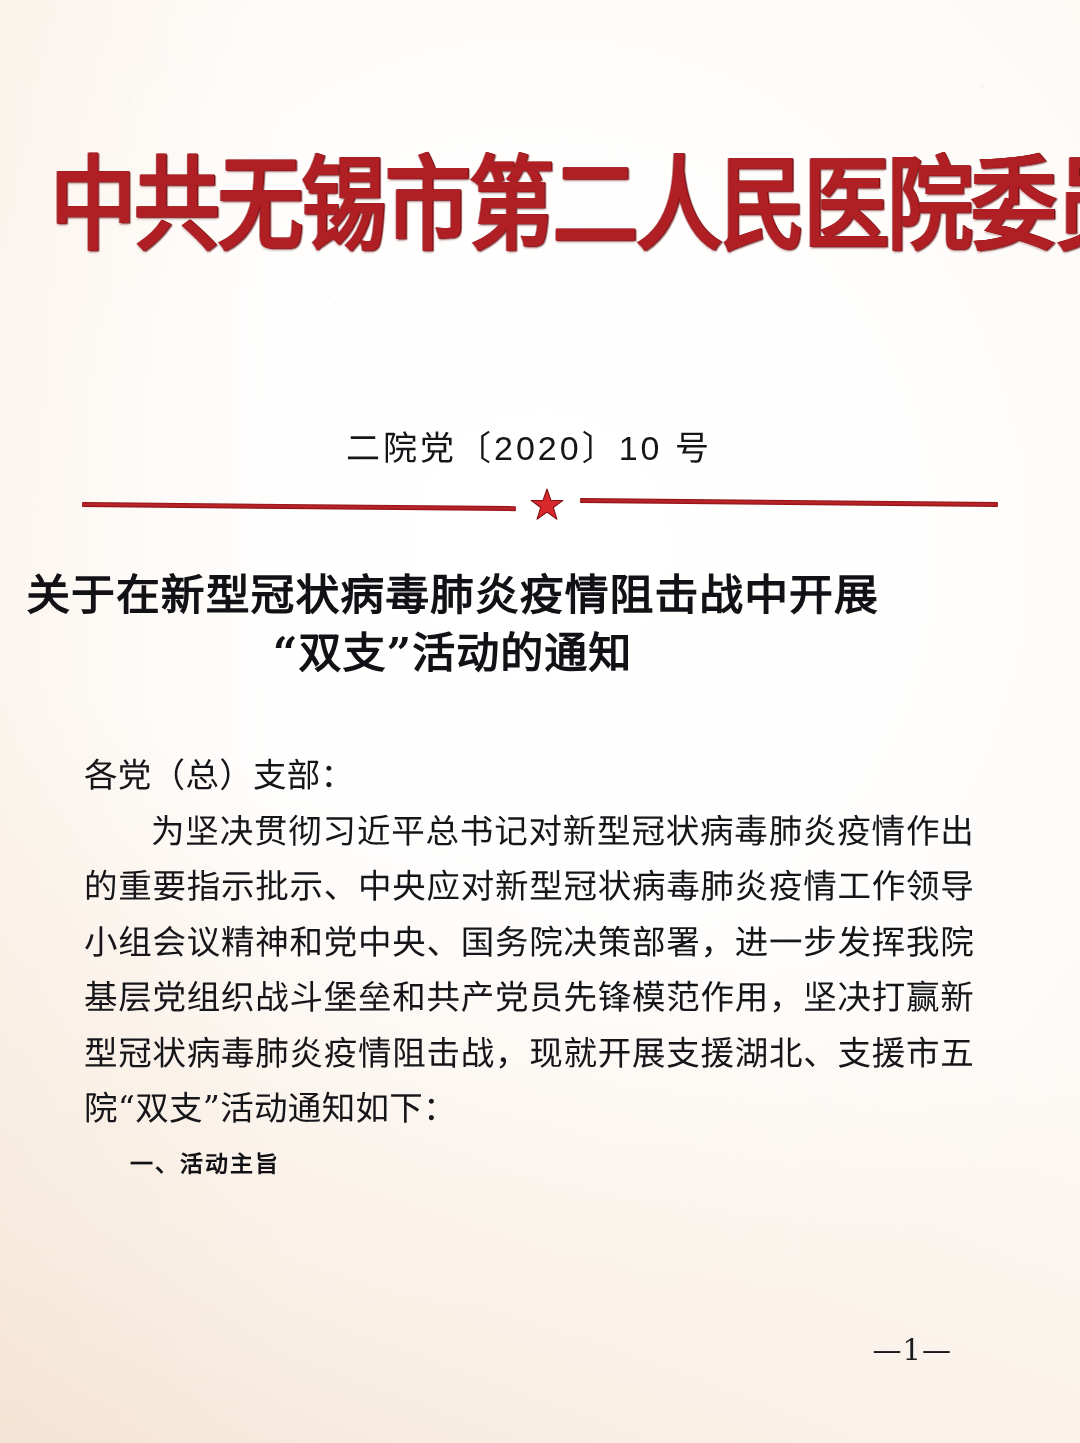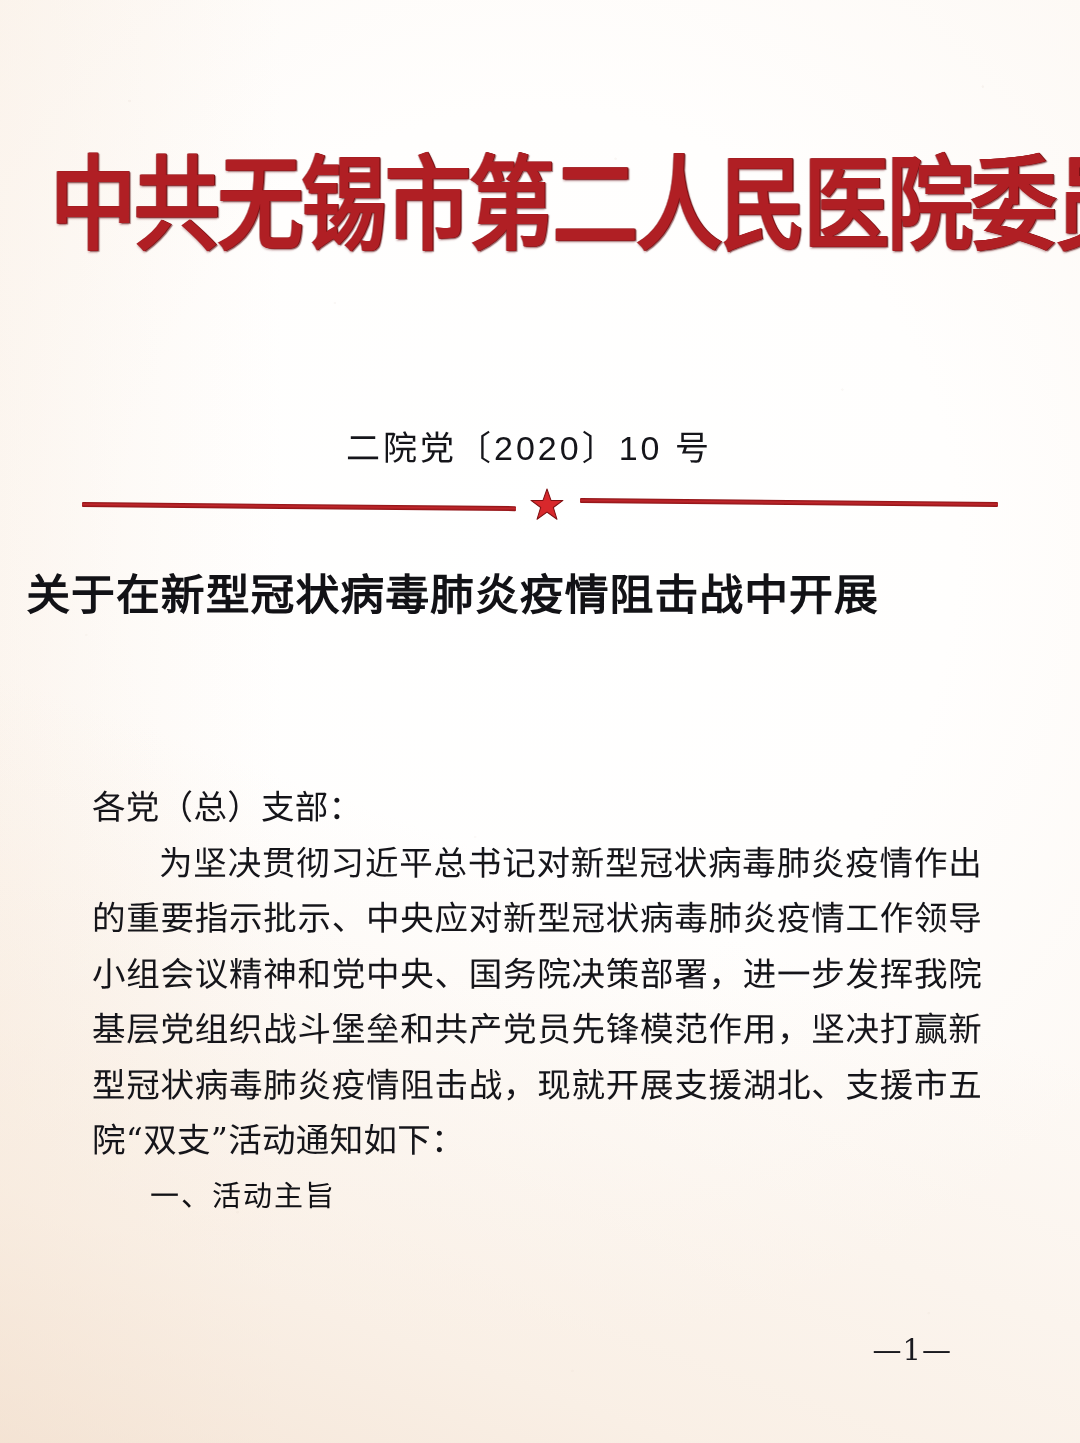--- a/index.html
+++ b/index.html
@@ -141,46 +141,45 @@
     line-height: 58px;
     letter-spacing: 1px;
     color: #121216;
   }
   .doc-title .tline { display: block; white-space: nowrap; }
   .doc-title .tline-1 { transform: scaleX(1.02); }
 
   
   .body {
     position: absolute;
-    left: 92px;
+    left: 84px;
     top: 748px;
     width: 890px;
     font-family: "DejaVu Serif", "Liberation Serif", serif;
     font-size: 33.5px;
     line-height: 55.5px;
     color: #15151a;
     letter-spacing: .3px;
-    margin-top: 32px;
   }
 
   .salutation { margin: 0; }
 
   .para {
     margin: 0;
     text-align: justify;
     text-justify: inter-character;
     text-indent: 2em;
   }
 
   .section-heading {
     margin: 0;
     text-indent: 2em;
     font-family: "DejaVu Sans", "Liberation Sans", sans-serif;
-    font-weight: 400;
-    font-size: 29px;
+    font-weight: 700;
+    font-size: 23px;
     letter-spacing: 2px;
     color: #111115;
   }
 
   
   .page-number {
     position: absolute;
     left: 0;
     top: 1333px;
     width: 1080px;
@@ -210,20 +209,21 @@
   <div class="rule">
     <div class="rule-line left"></div>
     <div class="rule-line right"></div>
     <svg class="rule-star" viewBox="0 0 100 100">
       <polygon points="50,3 61.8,36.5 97,36.5 68.6,57.3 79.4,92 50,71 20.6,92 31.4,57.3 3,36.5 38.2,36.5" fill="#d8282c" stroke="#7d1013" stroke-width="3" stroke-linejoin="round"></polygon>
     </svg>
   </div>
 
   <div class="doc-title">
     <span class="tline tline-1">关于在新型冠状病毒肺炎疫情阻击战中开展</span>
+    <span class="tline tline-2">“双支”活动的通知</span>
   </div>
 
   <div class="body">
     <p class="salutation">各党（总）支部：</p>
 
     <p class="para">为坚决贯彻习近平总书记对新型冠状病毒肺炎疫情作出的重要指示批示、中央应对新型冠状病毒肺炎疫情工作领导小组会议精神和党中央、国务院决策部署，进一步发挥我院基层党组织战斗堡垒和共产党员先锋模范作用，坚决打赢新型冠状病毒肺炎疫情阻击战，现就开展支援湖北、支援市五院“双支”活动通知如下：</p>
 
     <p class="section-heading">一、活动主旨</p>
 
   </div>

